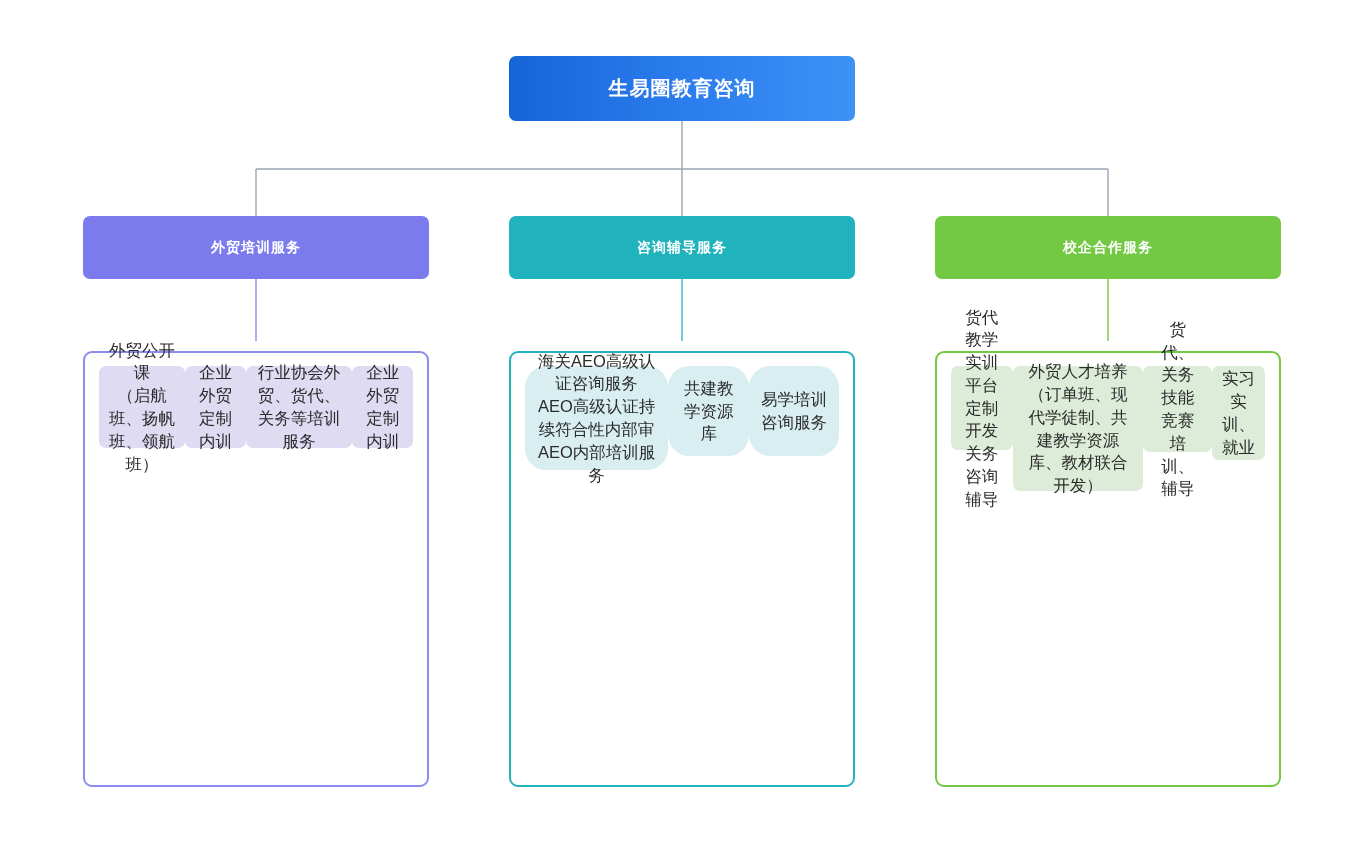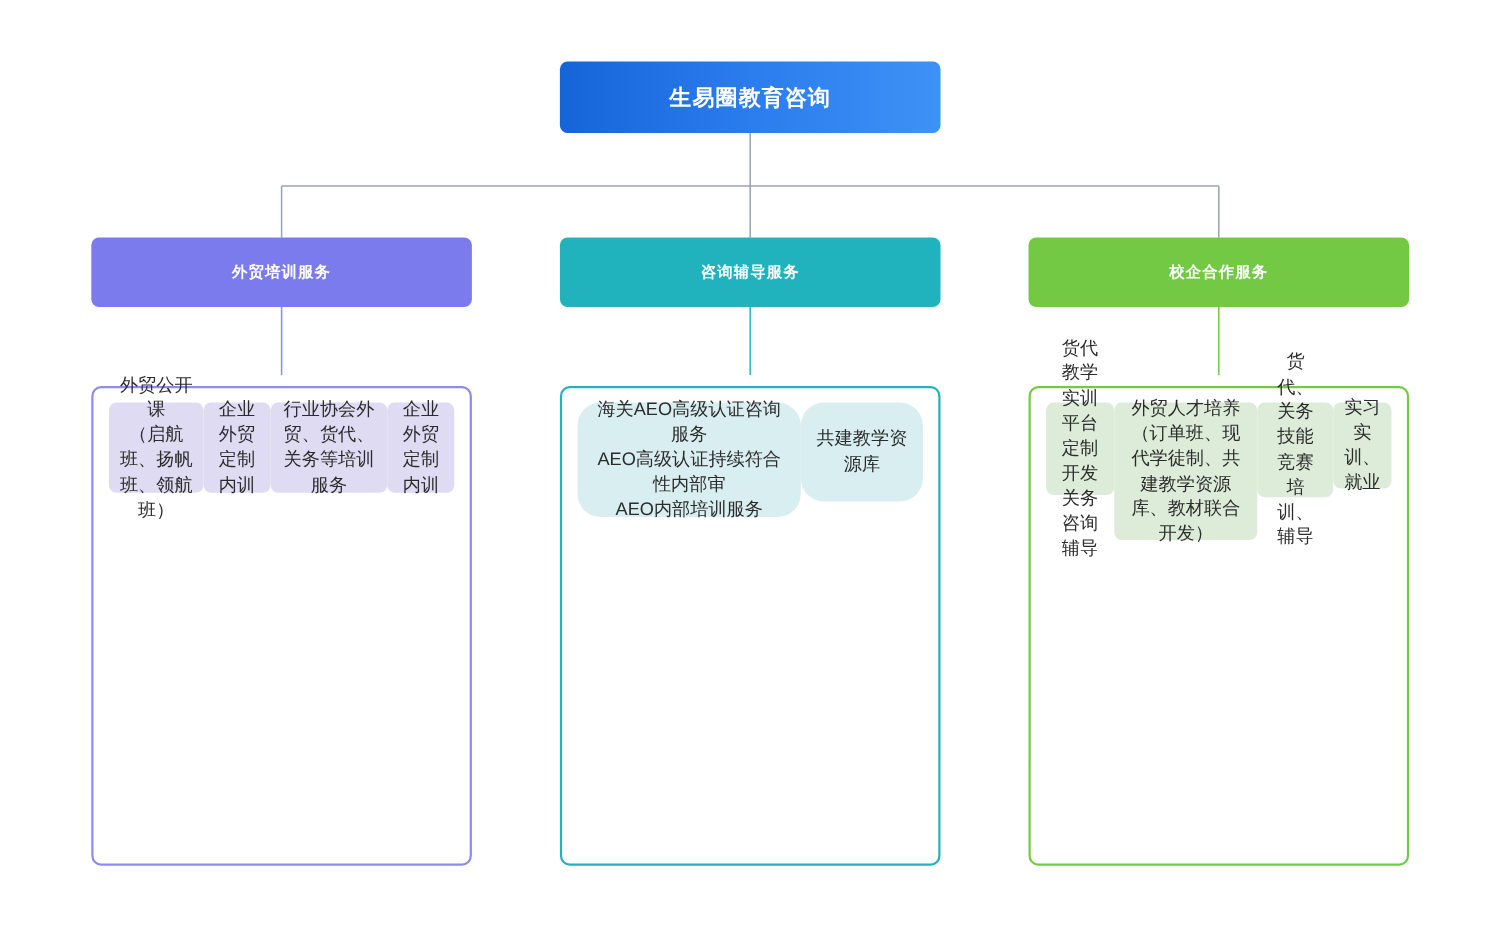--- a/index.html
+++ b/index.html
@@ -107,21 +107,21 @@
 
   
   .items-panel.col1 .item { height: 82px; }
   .items-panel.col2 .item:nth-child(1) { height: 104px; }
   .items-panel.col2 .item:nth-child(2),
   .items-panel.col2 .item:nth-child(3),
   .items-panel.col2 .item:nth-child(4) { height: 90px; }
   .items-panel.col3 .item:nth-child(1) { height: 84px; }
   .items-panel.col3 .item:nth-child(2) { height: 125px; }
   .items-panel.col3 .item:nth-child(3) { height: 86px; }
-  .items-panel.col3 .item:nth-child(4) { height: 78px; }
+  .items-panel.col3 .item:nth-child(4) { height: 94px; }
 </style>
 </head>
 <body>
 
 <div id="chart-root">
 
   <svg id="connectors" viewBox="0 0 1360 844">
 
     <line x1="682" y1="121" x2="682" y2="169"></line>
 
@@ -164,20 +164,21 @@
     <div class="item">企业外贸定制内训</div>
     <div class="item">行业协会外贸、货代、关务等培训服务</div>
     <div class="item">企业外贸定制内训</div>
   </div>
 
   <div class="items-panel col2">
     <div class="item">海关AEO高级认证咨询服务
 AEO高级认证持续符合性内部审
 AEO内部培训服务</div>
     <div class="item">共建教学资源库</div>
+    <div class="item">易学培训咨询服务</div>
   </div>
 
   <div class="items-panel col3">
     <div class="item">货代教学实训平台定制开发
 关务咨询辅导</div>
     <div class="item">外贸人才培养（订单班、现代学徒制、共建教学资源库、教材联合开发）</div>
     <div class="item">货代、关务技能竞赛培训、辅导</div>
     <div class="item">实习实训、就业</div>
   </div>
 

